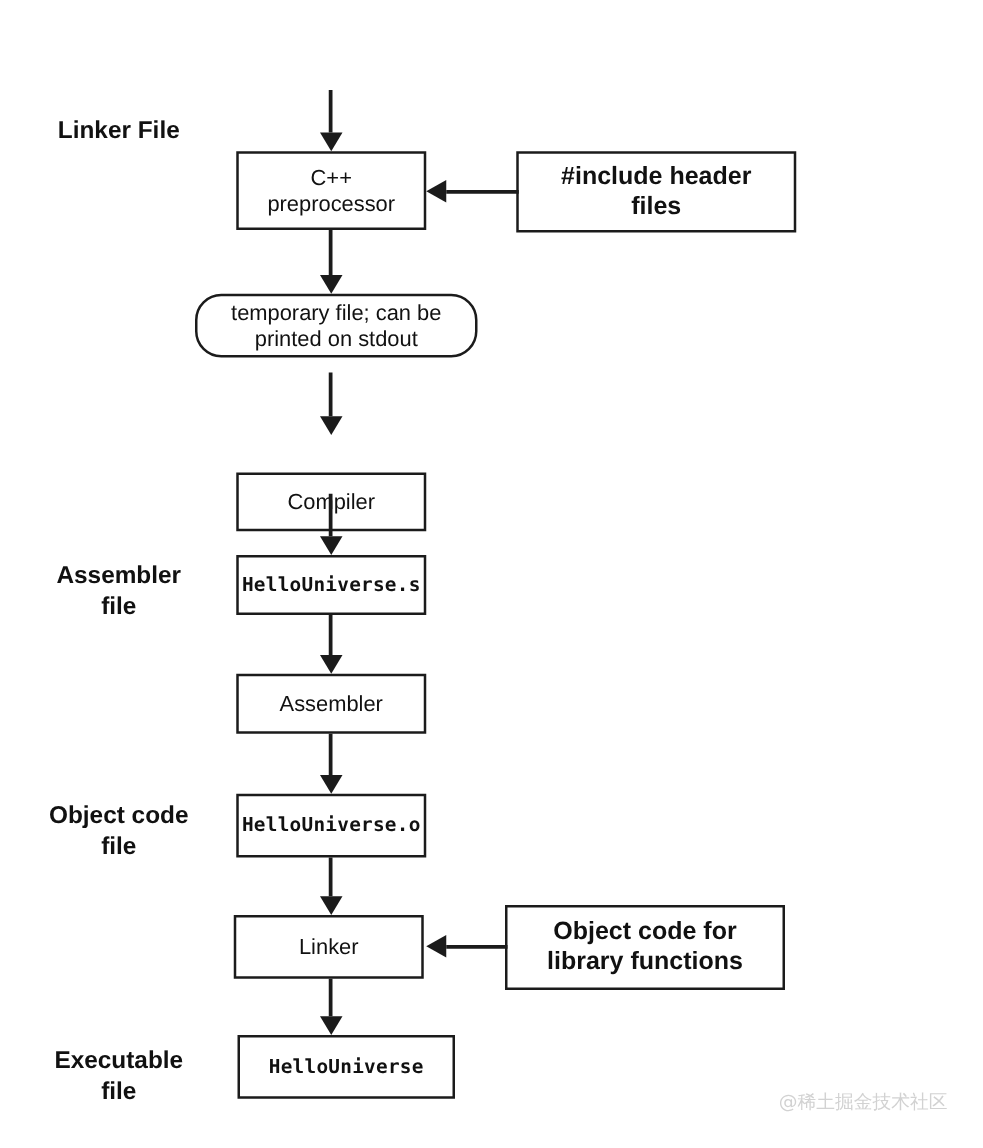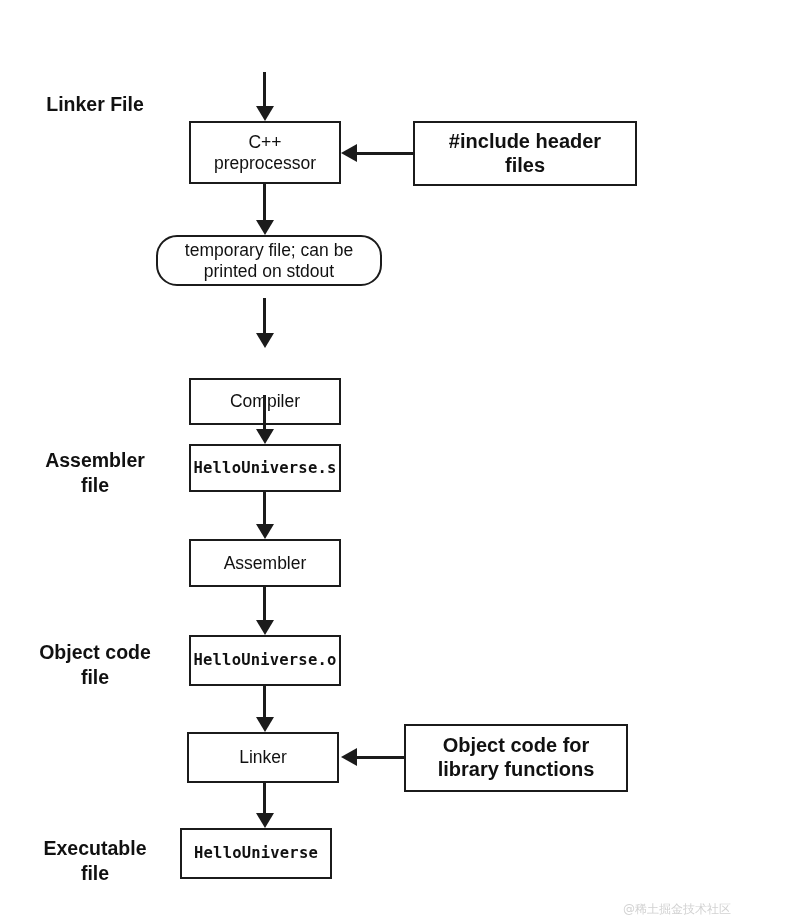--- a/index.html
+++ b/index.html
@@ -85,25 +85,24 @@
     height: 0;
     border-top: 9px solid transparent;
     border-bottom: 9px solid transparent;
     border-right: 16px solid #1b1b1b;
   }
 
   
   .watermark {
     position: absolute;
     font-family: "DejaVu Sans", sans-serif;
-    font-size: 12px;
+    font-size: 15px;
     color: #d2d2d2;
     white-space: nowrap;
     user-select: none;
-    margin-top: 29px;
   }
 </style>
 </head>
 <body>
 
 <div id="canvas">
 
   <div class="stage-label" style="left:20px; top:92px; width:150px;">Linker File</div>
 
   <div class="stage-label" style="left:20px; top:448px; width:150px;">Assembler
@@ -139,21 +138,21 @@
   </div>
 
   <div class="box" style="left:189px; top:635px; width:152px; height:51px;text-align:center;">
     <span class="txt mono">HelloUniverse.o</span>
   </div>
 
   <div class="box" style="left:187px; top:732px; width:152px; height:51px;">
     <span class="txt sans">Linker</span>
   </div>
 
-  <div class="box" style="left:180px; top:828px; width:152px; height:51px;">
+  <div class="box" style="left:190px; top:828px; width:174px; height:51px;">
     <span class="txt mono">HelloUniverse</span>
   </div>
 
   <div class="box" style="left:413px; top:121px; width:224px; height:65px;">
     <span class="txt sans-bold" style="white-space:pre-line;">#include header
 files</span>
   </div>
 
   <div class="box" style="left:404px; top:724px; width:224px; height:68px;">
     <span class="txt sans-bold" style="white-space:pre-line;">Object code for

